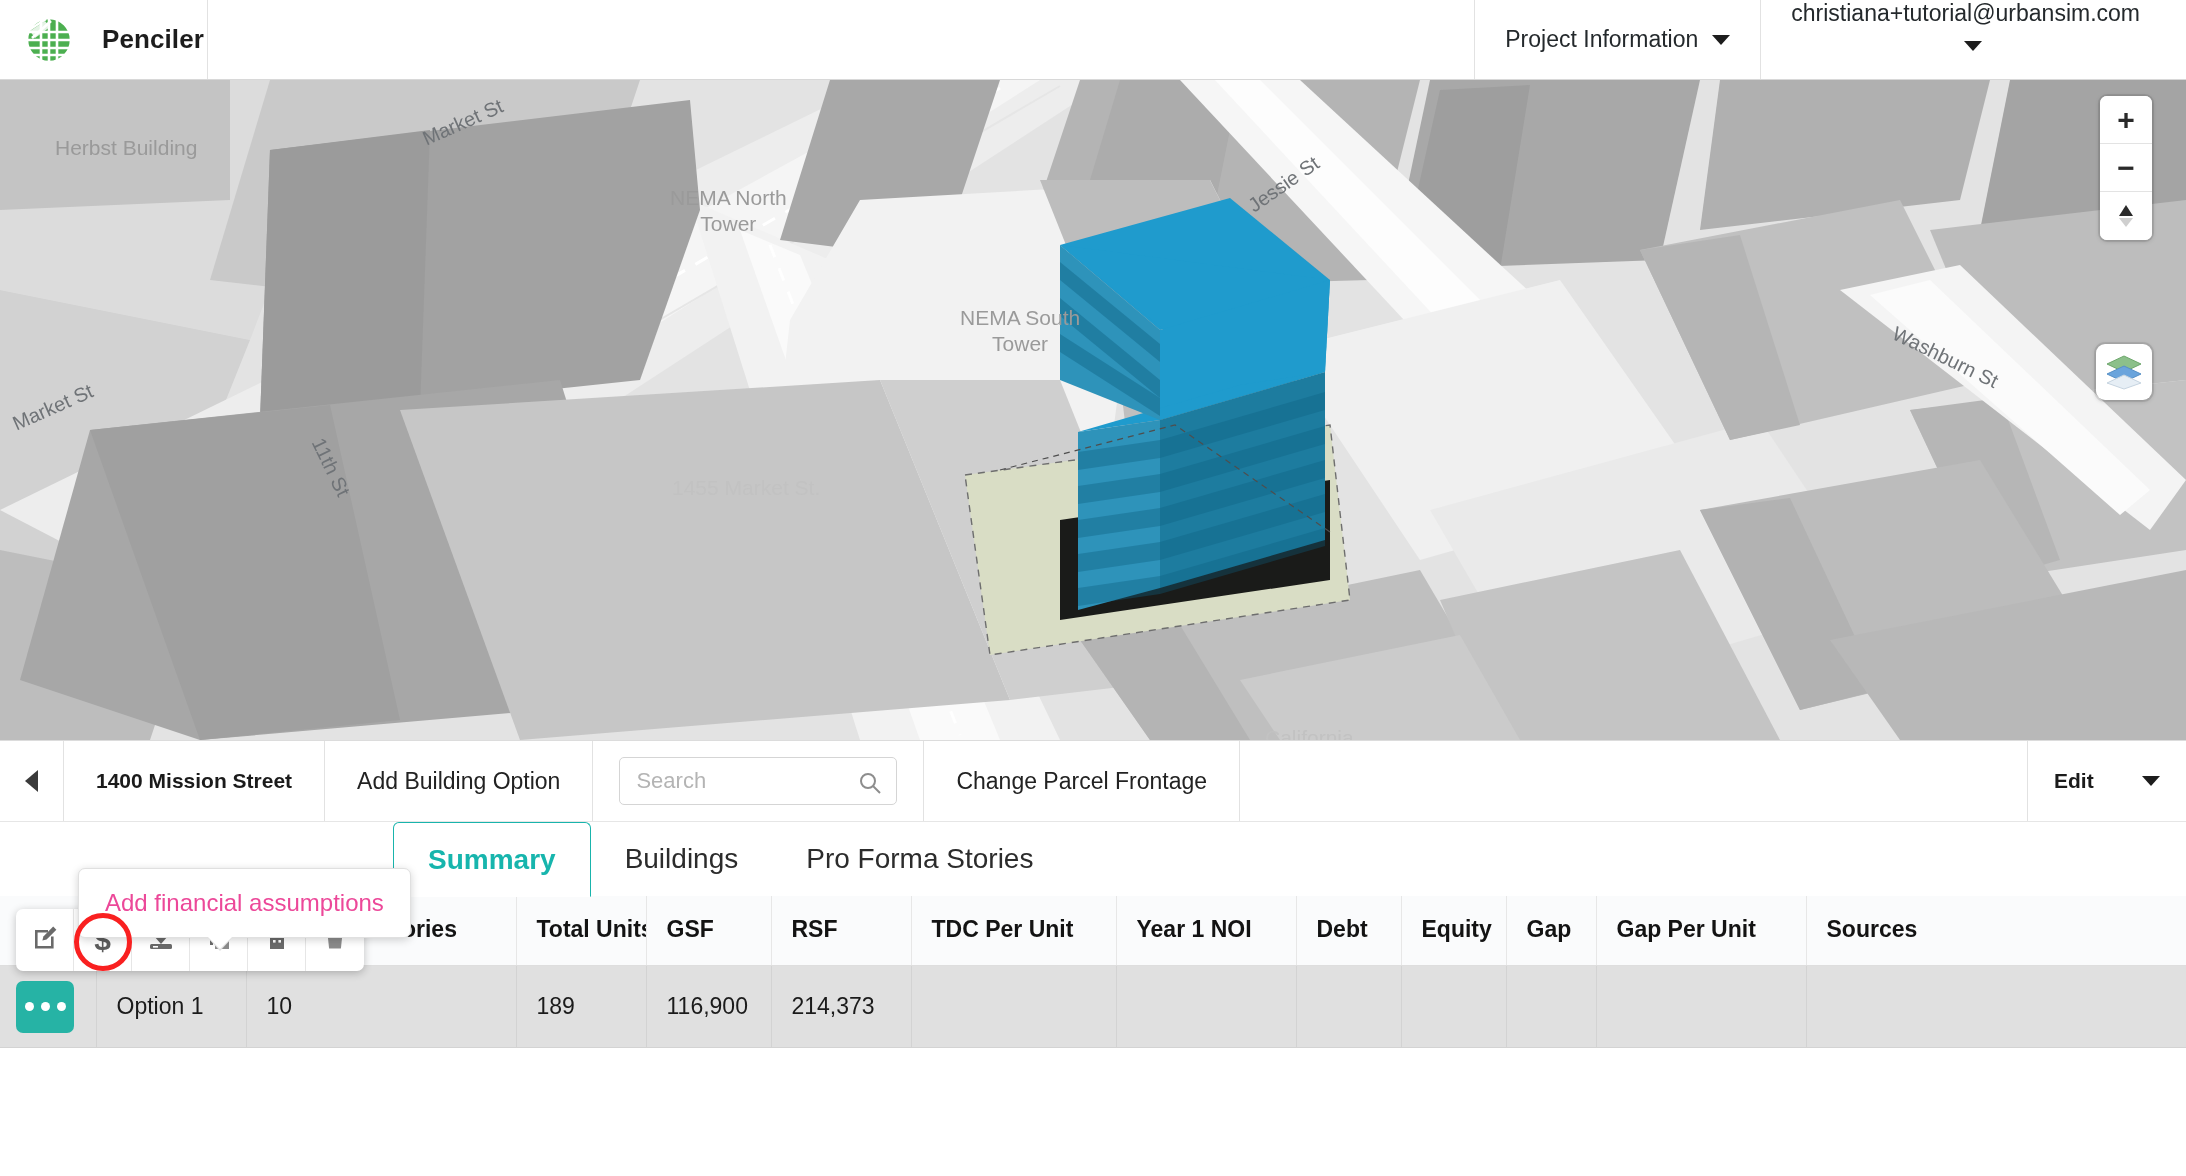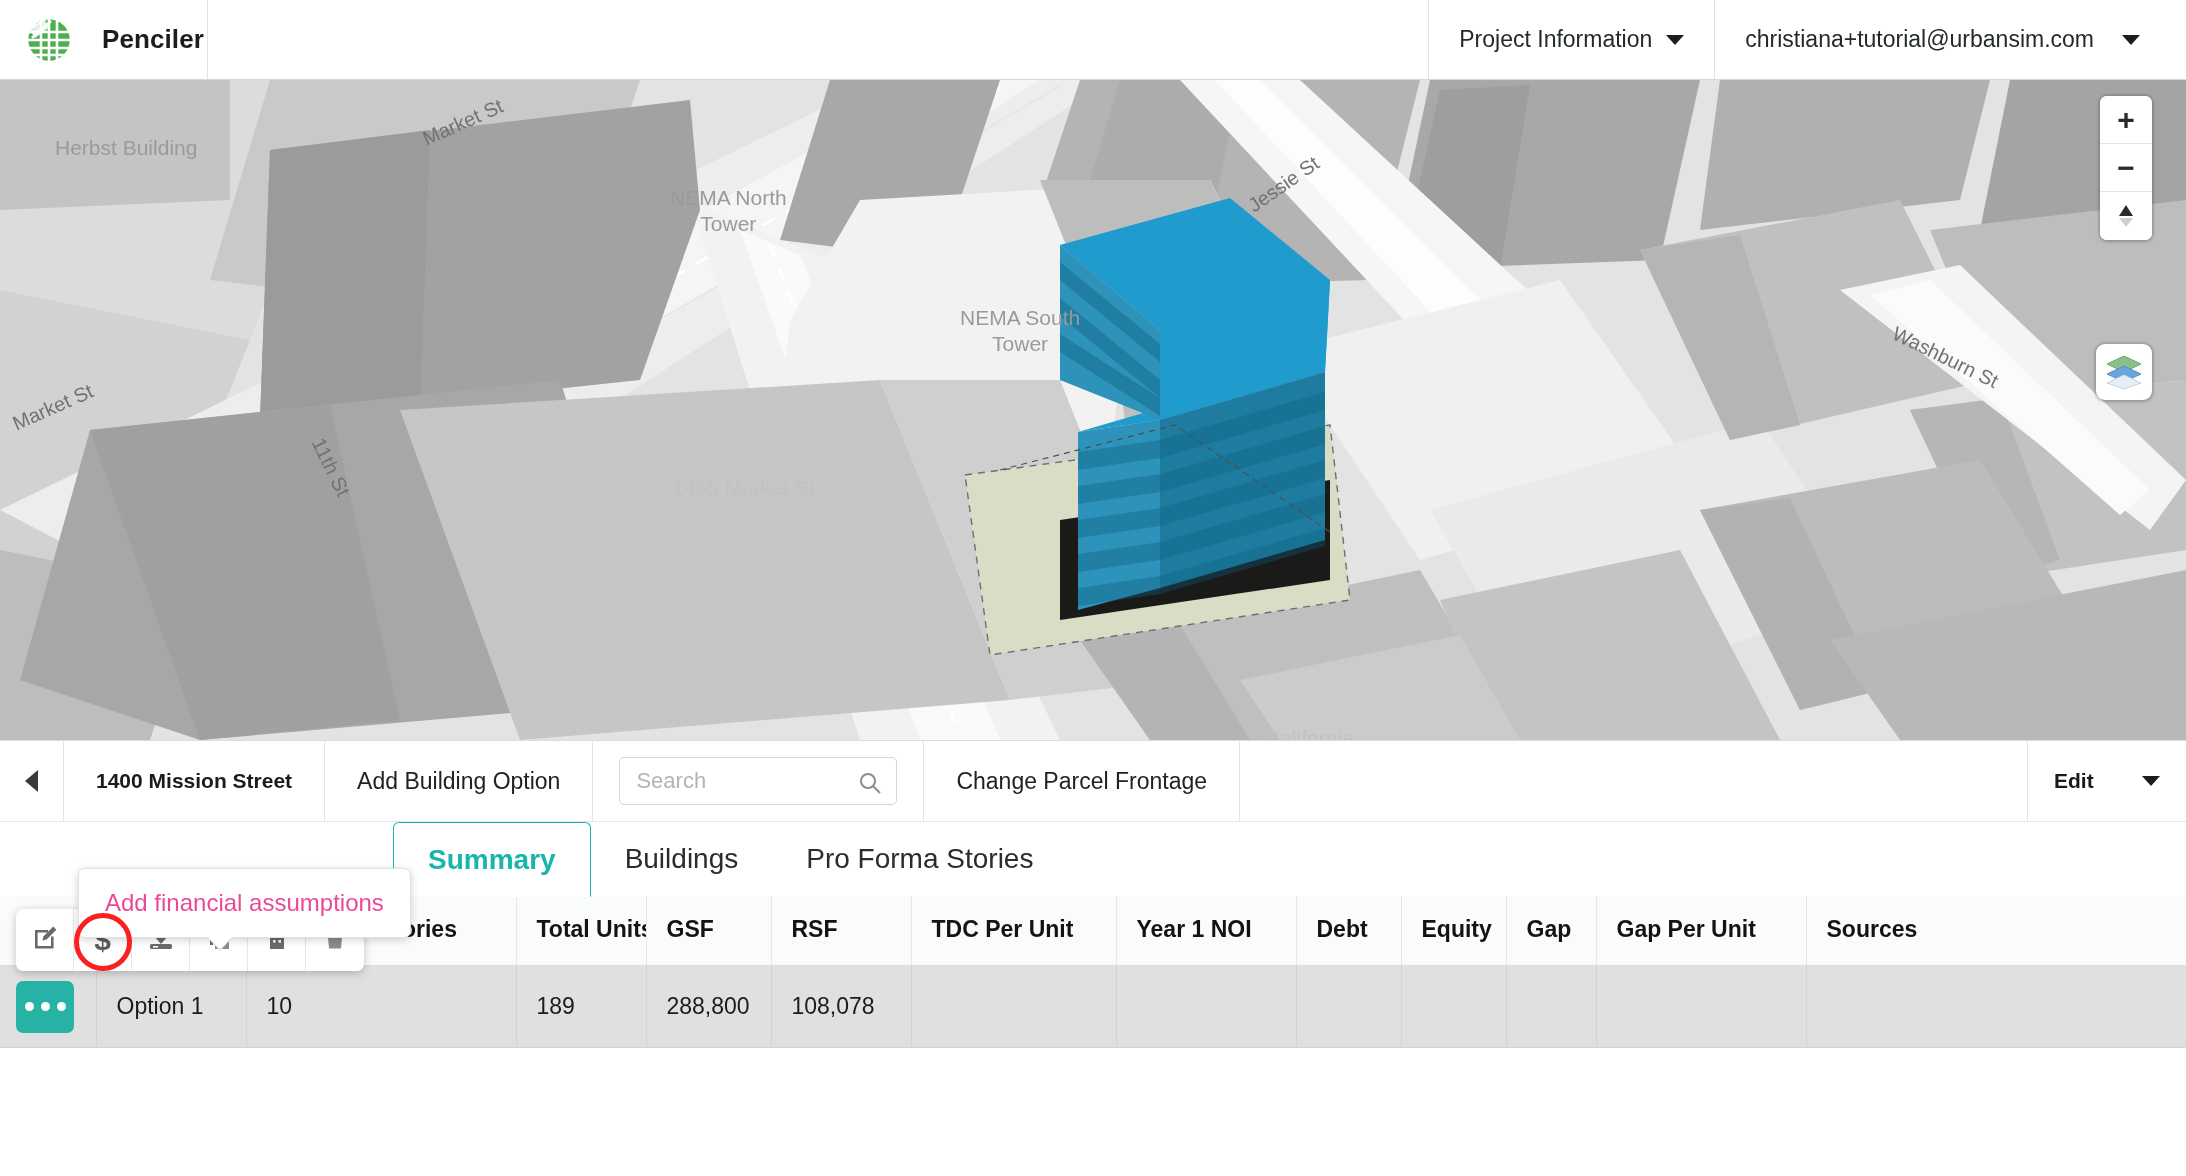--- a/index.html
+++ b/index.html
@@ -36,21 +36,21 @@
     border-left: 1px solid #e2e2e2;
     white-space: nowrap;
   }
   .caret-down {
     width: 0; height: 0;
     border-left: 9px solid transparent;
     border-right: 9px solid transparent;
     border-top: 10px solid #1d1d1d;
     display: inline-block;
   }
-  .topbar-item.account { padding-right: 46px; }
+  .topbar-item.account { padding-right: 46px; flex-direction: column; }
   .topbar-item.account .caret-down { margin-left: 14px; }
 
   
   .map {
     position: absolute; left: 0; top: 80px;
     width: 2186px; height: 660px;
     overflow: hidden;
     background: #dedede;
   }
   .map svg { display: block; }
@@ -526,22 +526,22 @@
         <td class="cell-menu">
           <div class="menu-btn">
             <i></i>
             <i></i>
             <i></i>
           </div>
         </td>
         <td>Option 1</td>
         <td>10</td>
         <td>189</td>
-        <td>288,800</td>
-        <td>108,078</td>
+        <td>116,900</td>
+        <td>214,373</td>
         <td></td>
         <td></td>
         <td></td>
         <td></td>
         <td></td>
         <td></td>
         <td></td>
       </tr>
     </tbody>
   </table>

